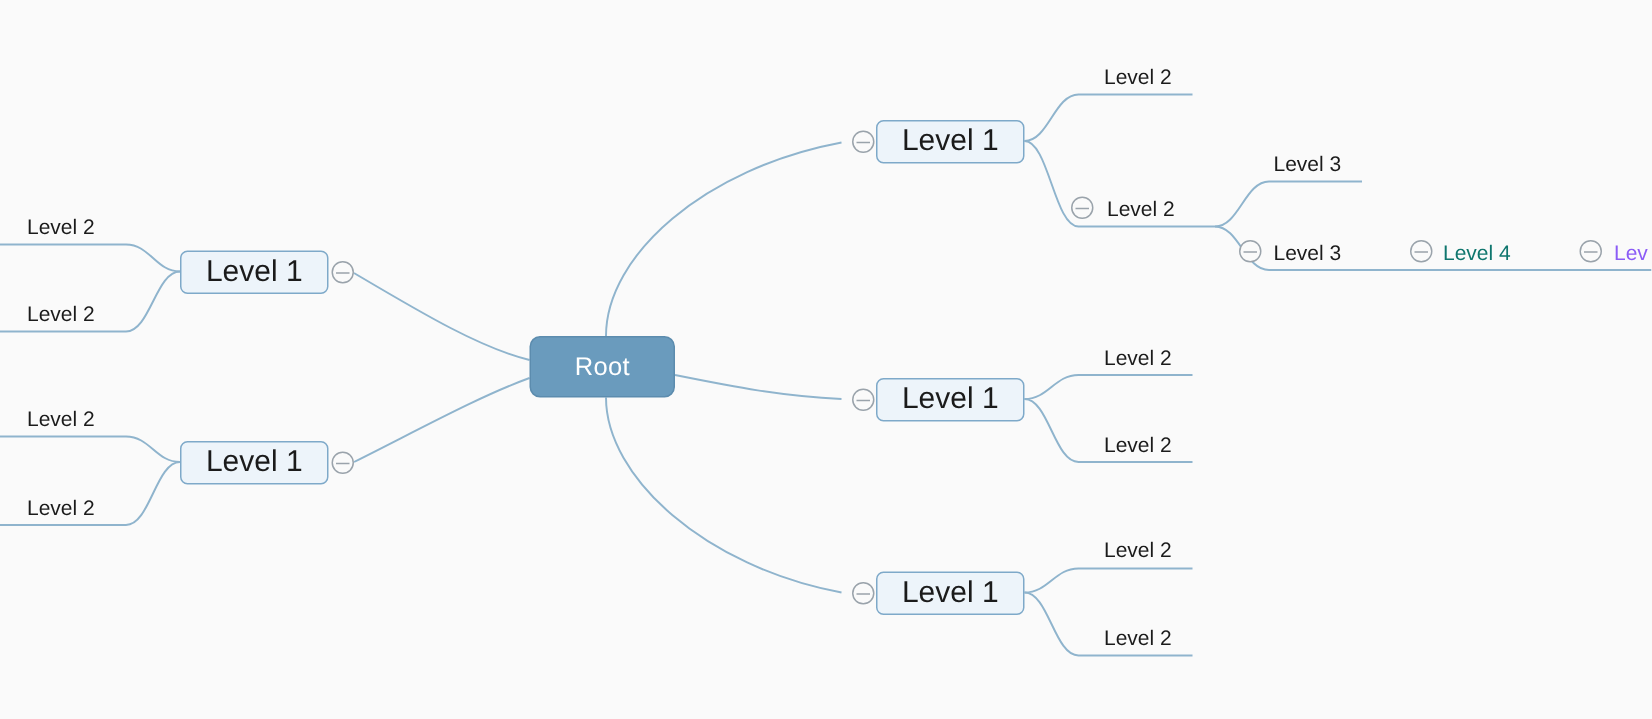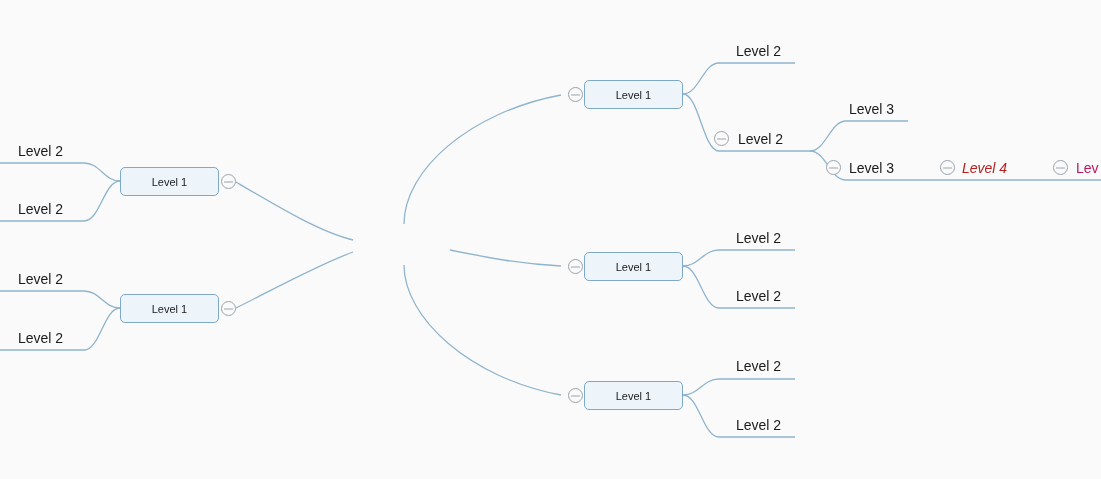--- a/index.html
+++ b/index.html
@@ -48,21 +48,21 @@
   
   .l1-node {
     position: absolute;
     display: flex;
     align-items: center;
     justify-content: center;
     background: #edf4fa;
     border: 1px solid #7ea9c9;
     border-radius: 5px;
     color: #1b1b1b;
-    font-size: 11px;
+    font-size: 20px;
     box-sizing: border-box;
   }
 
   
   .text-node {
     position: absolute;
     color: #1b1b1b;
     font-size: 14px;
     white-space: nowrap;
     line-height: 1;
@@ -121,38 +121,39 @@
       <path d="M810,151 C826,151 830,180 846,180 L1101,180"></path>
 
       <path d="M683,266 C699,266 703,250 719,250 L795,250"></path>
       <path d="M683,266 C699,266 703,308 719,308 L795,308"></path>
 
       <path d="M683,395 C699,395 703,379 719,379 L795,379"></path>
       <path d="M683,395 C699,395 703,437 719,437 L795,437"></path>
     </g>
   </svg>
 
+  <div class="root-node" id="n-root" style="left: 353px; top: 224px; width: 97px; height: 41px; background: rgb(106, 155, 189); border-color: rgb(92, 140, 174); color: rgb(255, 255, 255);">Root</div>
 
   <div class="l1-node" id="n-left_top_l1" style="left: 120px; top: 167px; width: 99px; height: 29px; background: rgb(237, 244, 250); border-color: rgb(126, 169, 201); color: rgb(27, 27, 27);">Level 1</div>
   <div class="l1-node" id="n-left_bottom_l1" style="left: 120px; top: 294px; width: 99px; height: 29px; background: rgb(237, 244, 250); border-color: rgb(126, 169, 201); color: rgb(27, 27, 27);">Level 1</div>
   <div class="l1-node" id="n-right_top_l1" style="left: 584px; top: 80px; width: 99px; height: 29px; background: rgb(237, 244, 250); border-color: rgb(126, 169, 201); color: rgb(27, 27, 27);">Level 1</div>
   <div class="l1-node" id="n-right_mid_l1" style="left: 584px; top: 252px; width: 99px; height: 29px; background: rgb(237, 244, 250); border-color: rgb(126, 169, 201); color: rgb(27, 27, 27);">Level 1</div>
   <div class="l1-node" id="n-right_bottom_l1" style="left: 584px; top: 381px; width: 99px; height: 29px; background: rgb(237, 244, 250); border-color: rgb(126, 169, 201); color: rgb(27, 27, 27);">Level 1</div>
 
   <div class="text-node" id="n-left_top_c1" style="left: 18px; top: 144px; color: rgb(27, 27, 27);">Level 2</div>
   <div class="text-node" id="n-left_top_c2" style="left: 18px; top: 202px; color: rgb(27, 27, 27);">Level 2</div>
   <div class="text-node" id="n-left_bottom_c1" style="left: 18px; top: 272px; color: rgb(27, 27, 27);">Level 2</div>
   <div class="text-node" id="n-left_bottom_c2" style="left: 18px; top: 331px; color: rgb(27, 27, 27);">Level 2</div>
 
   <div class="text-node" id="n-right_top_c1" style="left: 736px; top: 44px; color: rgb(27, 27, 27);">Level 2</div>
   <div class="text-node" id="n-right_top_c2" style="left: 738px; top: 132px; color: rgb(27, 27, 27);">Level 2</div>
   <div class="text-node" id="n-right_top_c2_g1" style="left: 849px; top: 102px; color: rgb(27, 27, 27);">Level 3</div>
   <div class="text-node" id="n-right_top_c2_g2" style="left: 849px; top: 161px; color: rgb(27, 27, 27);">Level 3</div>
-  <div class="text-node" id="n-right_top_l4" style="left: 962px; top: 161px; color: #b91c1c; font-style: italic;">Level 4</div>
-  <div class="text-node" id="n-right_top_l5" style="left: 1076px; top: 161px; color: #be185d;">Lev</div>
+  <div class="text-node" id="n-right_top_l4" style="left: 962px; top: 161px; color: #0f766e;">Level 4</div>
+  <div class="text-node" id="n-right_top_l5" style="left: 1076px; top: 161px; color: #8b5cf6;">Lev</div>
 
   <div class="text-node" id="n-right_mid_c1" style="left: 736px; top: 231px; color: rgb(27, 27, 27);">Level 2</div>
   <div class="text-node" id="n-right_mid_c2" style="left: 736px; top: 289px; color: rgb(27, 27, 27);">Level 2</div>
 
   <div class="text-node" id="n-right_bottom_c1" style="left: 736px; top: 359px; color: rgb(27, 27, 27);">Level 2</div>
   <div class="text-node" id="n-right_bottom_c2" style="left: 736px; top: 418px; color: rgb(27, 27, 27);">Level 2</div>
 
   <div class="toggle" id="t-left_top_l1" style="left: 221px; top: 174px; border-color: rgb(154, 163, 171);"></div>
   <div class="toggle" id="t-left_bottom_l1" style="left: 221px; top: 301px; border-color: rgb(154, 163, 171);"></div>
   <div class="toggle" id="t-right_top_l1" style="left: 568px; top: 87px; border-color: rgb(154, 163, 171);"></div>

